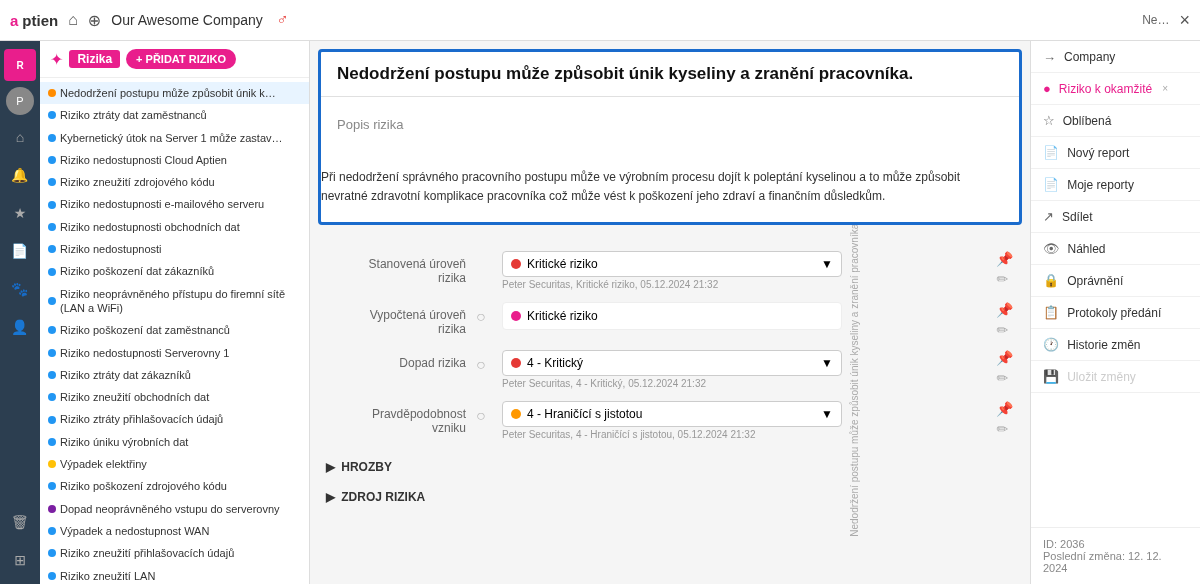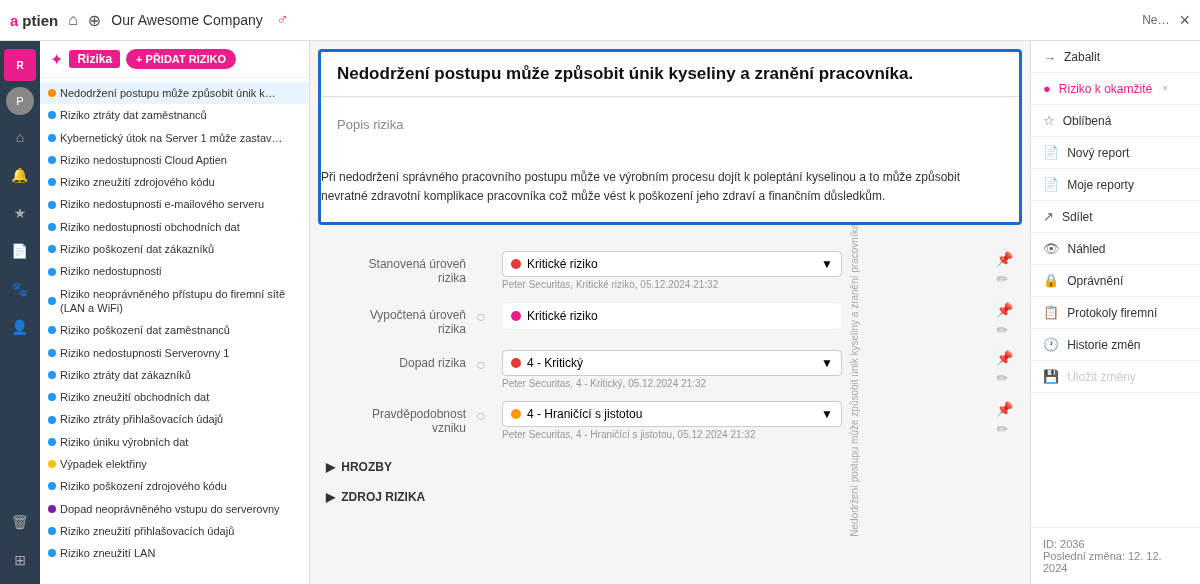--- a/index.html
+++ b/index.html
@@ -418,25 +418,25 @@
       <div class="risk-item">
         <div class="risk-dot dot-blue"></div>
         <span>Riziko nedostupnosti e-mailového serveru</span>
       </div>
       <div class="risk-item">
         <div class="risk-dot dot-blue"></div>
         <span>Riziko nedostupnosti obchodních dat</span>
       </div>
       <div class="risk-item">
         <div class="risk-dot dot-blue"></div>
+        <span>Riziko nedostupnosti</span>
+      </div>
+      <div class="risk-item">
+        <div class="risk-dot dot-blue"></div>
         <span>Riziko poškození dat zákazníků</span>
-      </div>
-      <div class="risk-item">
-        <div class="risk-dot dot-blue"></div>
-        <span>Riziko nedostupnosti</span>
       </div>
       <div class="risk-item">
         <div class="risk-dot dot-blue"></div>
         <span>Riziko neoprávněného přístupu do firemní sítě (LAN a WiFi)</span>
       </div>
       <div class="risk-item">
         <div class="risk-dot dot-blue"></div>
         <span>Riziko poškození dat zaměstnanců</span>
       </div>
       <div class="risk-item">
@@ -463,20 +463,24 @@
         <div class="risk-dot dot-yellow"></div>
         <span>Výpadek elektřiny</span>
       </div>
       <div class="risk-item">
         <div class="risk-dot dot-blue"></div>
         <span>Riziko poškození zdrojového kódu</span>
       </div>
       <div class="risk-item">
         <div class="risk-dot dot-purple"></div>
         <span>Dopad neoprávněného vstupu do serverovny</span>
+      </div>
+      <div class="risk-item">
+        <div class="risk-dot dot-blue"></div>
+        <span>Výpadek a nedostupnost WAN</span>
       </div>
       <div class="risk-item">
         <div class="risk-dot dot-blue"></div>
         <span>Riziko zneužití přihlašovacích údajů</span>
       </div>
       <div class="risk-item">
         <div class="risk-dot dot-blue"></div>
         <span>Riziko zneužití LAN</span>
       </div>
 
@@ -578,21 +582,21 @@
         <span>▶</span>
         <span>ZDROJ RIZIKA</span>
       </div>
 
     </div>
   </div>
 
   <div class="right-panel">
     <div class="right-panel-item">
       <span class="rp-icon">→</span>
-      <span>Zabalit</span>
+      <span>Company</span>
     </div>
     <div class="right-panel-item active-action">
       <span class="rp-icon" style="color:#e91e8c;">●</span>
       <span>Riziko k okamžité</span>
       <span class="rp-close">×</span>
     </div>
     <div class="right-panel-item">
       <span class="rp-icon">☆</span>
       <span>Oblíbená</span>
     </div>
@@ -611,21 +615,21 @@
     <div class="right-panel-item">
       <span class="rp-icon">👁</span>
       <span>Náhled</span>
     </div>
     <div class="right-panel-item">
       <span class="rp-icon">🔒</span>
       <span>Oprávnění</span>
     </div>
     <div class="right-panel-item">
       <span class="rp-icon">📋</span>
-      <span>Protokoly firemní</span>
+      <span>Protokoly předání</span>
     </div>
     <div class="right-panel-item">
       <span class="rp-icon">🕐</span>
       <span>Historie změn</span>
     </div>
     <div class="right-panel-item" style="color:#ccc;cursor:default;">
       <span class="rp-icon" style="color:#ccc;">💾</span>
       <span>Uložit změny</span>
     </div>
     <div class="right-panel-footer">

